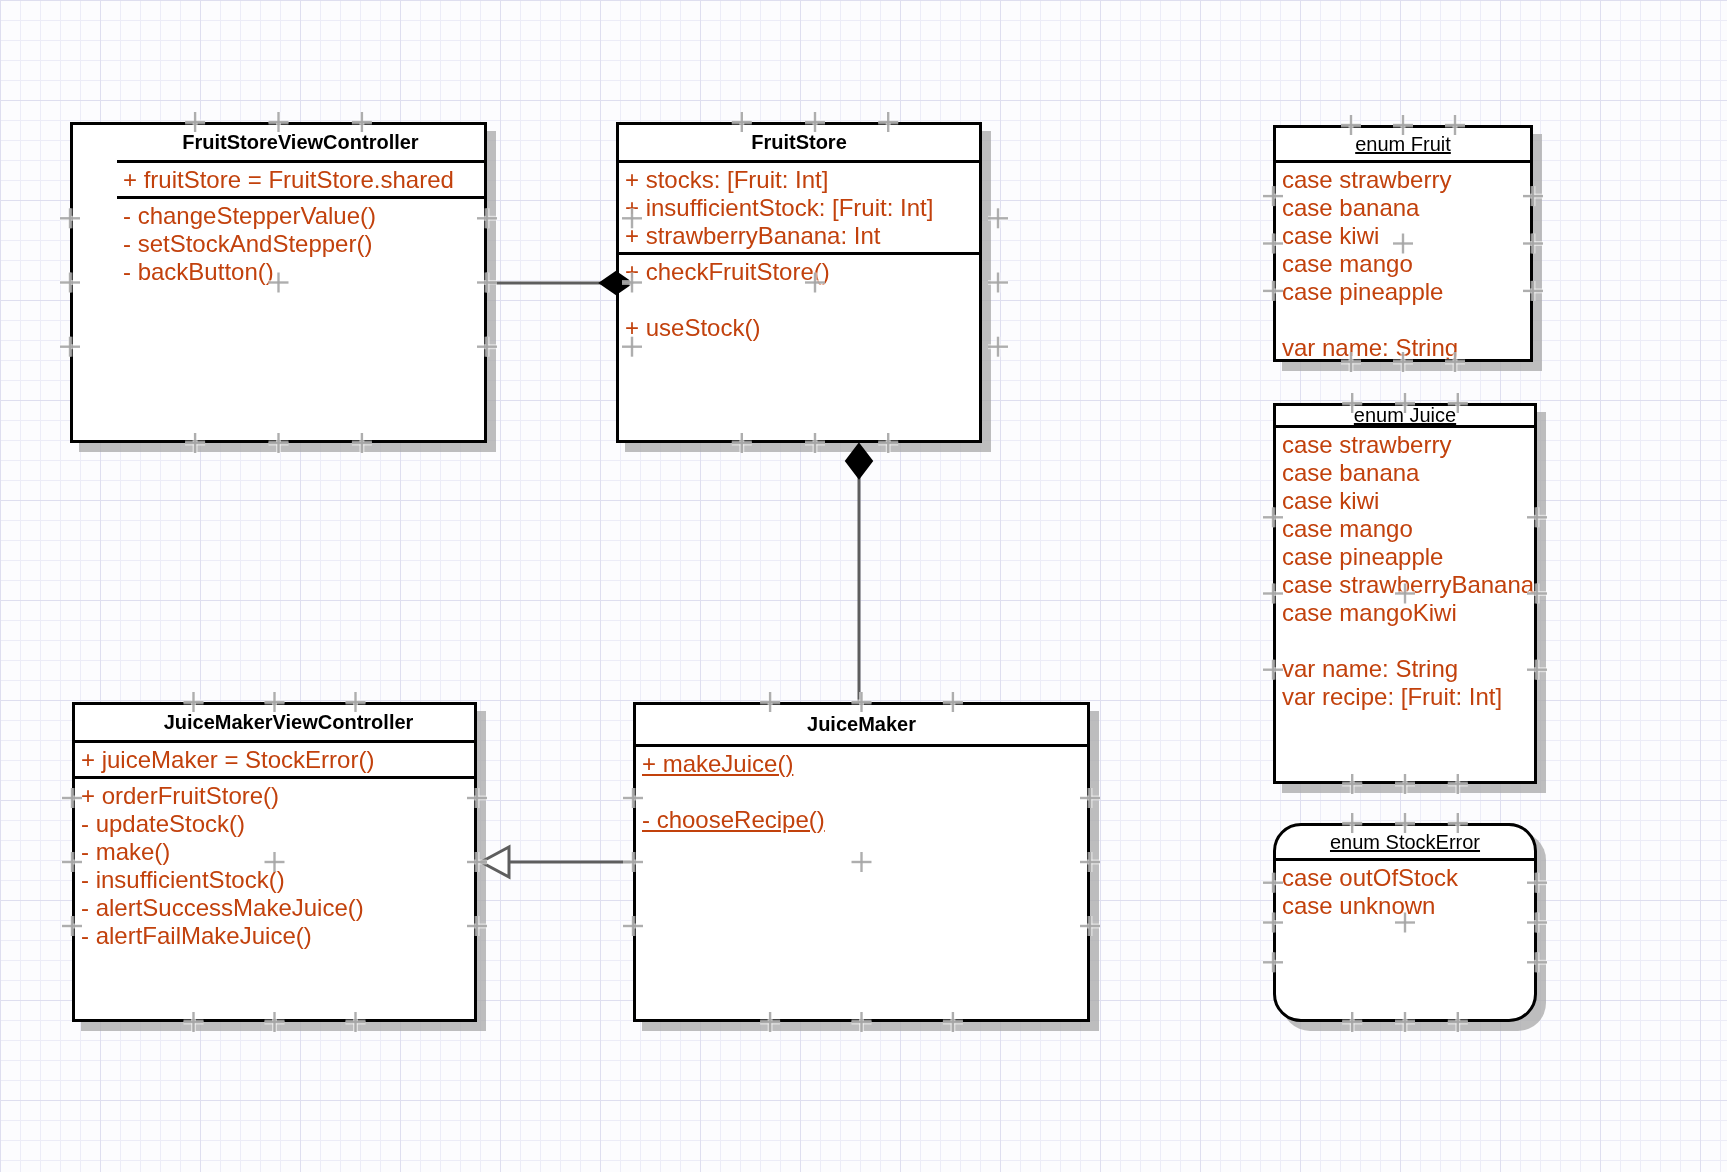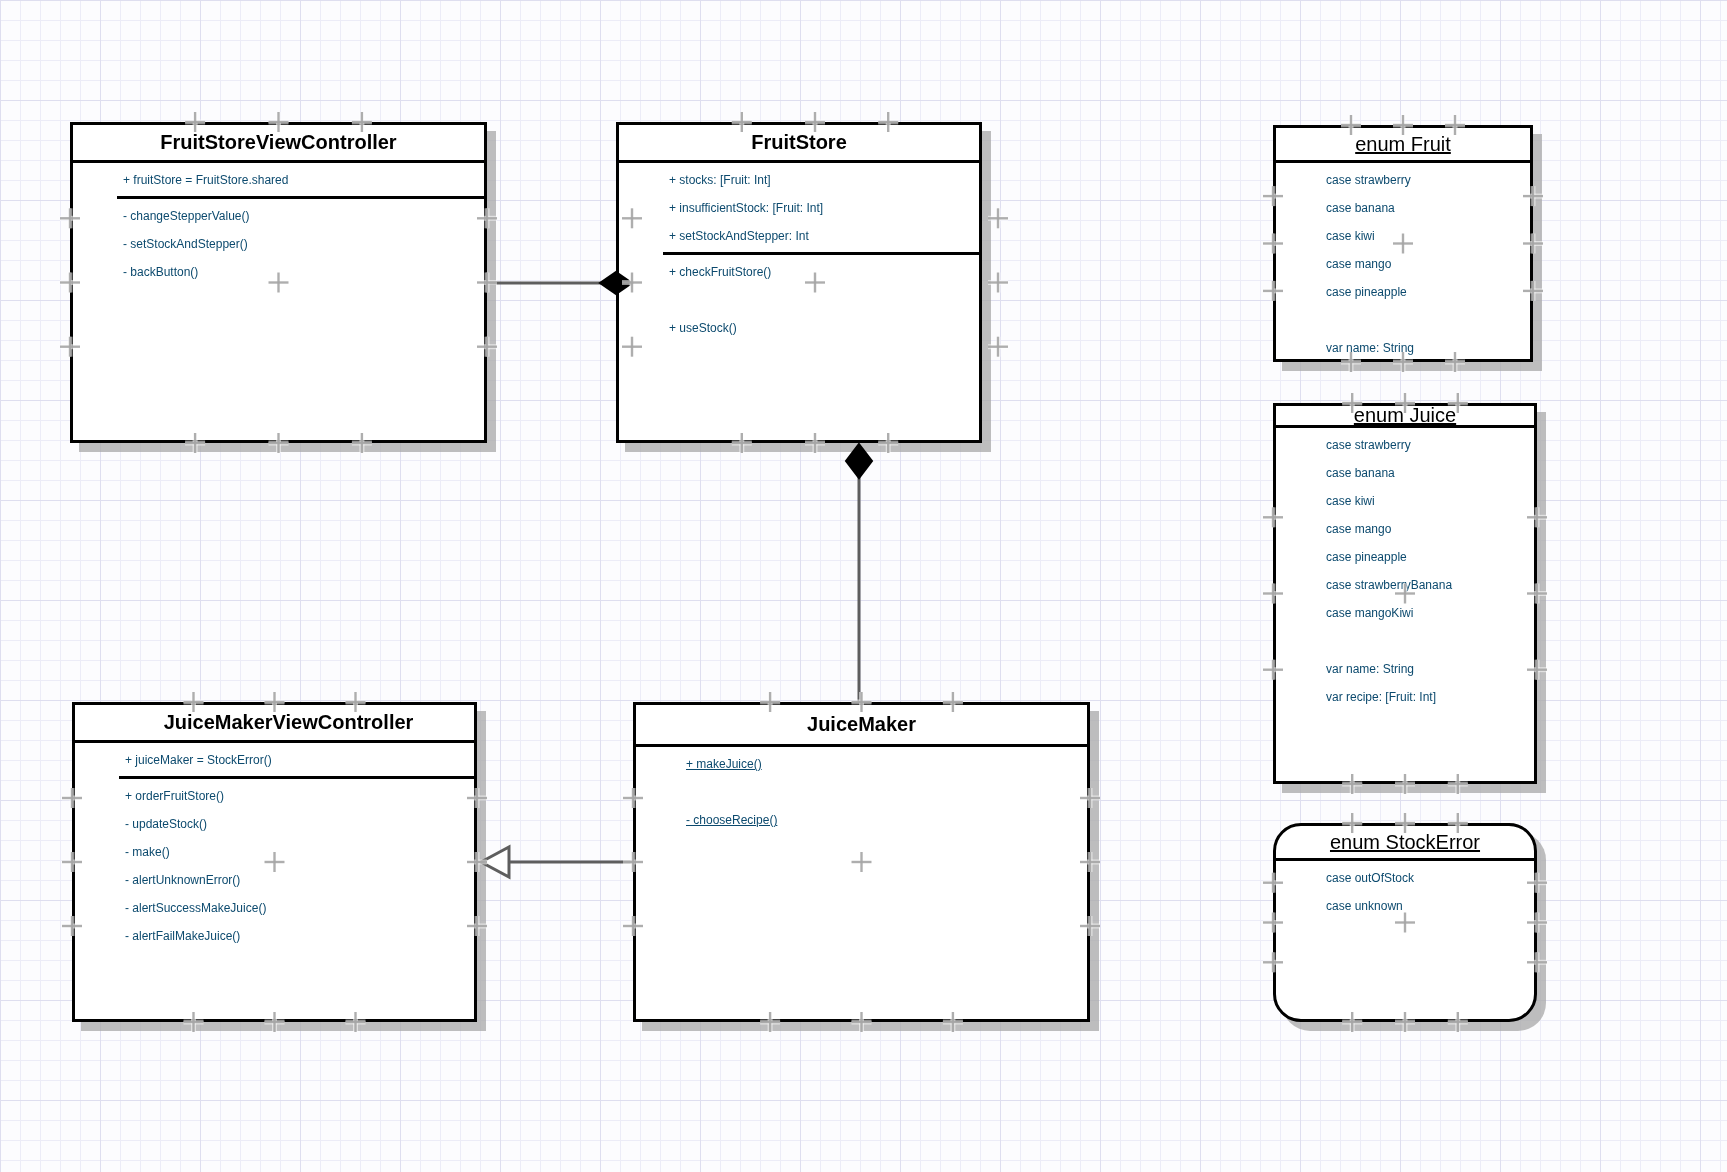--- a/index.html
+++ b/index.html
@@ -31,24 +31,23 @@
     justify-content: center;
     font-size: 20px;
     font-weight: bold;
     border-bottom: 3px solid #000000;
     color: #000;
   }
   .uml-box.enum .uml-title { font-weight: normal; }
   .uml-title .t-u { text-decoration: underline; text-align: center; }
   .uml-comp {
     padding: 3px 6px 2px 6px;
-    font-size: 12px;
+    font-size: 24px;
     line-height: 28px;
-    color: #0c4a6e;
-    margin-left: 44px;
+    color: #c2410c;
   }
   .uml-comp.sep { border-bottom: 3px solid #000000; }
   .uml-row { min-height: 28px; white-space: pre; }
   .uml-row.u { text-decoration: underline; }
 
   #connector-layer {
     position: absolute;
     left: 0; top: 0;
     z-index: 4;
     pointer-events: none;
@@ -436,41 +435,41 @@
         <line x1="1537" y1="952.3" x2="1537" y2="972.3" stroke="#FFFFFF" stroke-width="5" opacity="0.55"></line>
         <line x1="1527" y1="962.3" x2="1547" y2="962.3" stroke="#A6A6A6" stroke-width="2.4" opacity="0.9"></line>
         <line x1="1537" y1="952.3" x2="1537" y2="972.3" stroke="#A6A6A6" stroke-width="2.4" opacity="0.9"></line>
         <line x1="1395" y1="922.5" x2="1415" y2="922.5" stroke="#FFFFFF" stroke-width="5" opacity="0.55"></line>
         <line x1="1405" y1="912.5" x2="1405" y2="932.5" stroke="#FFFFFF" stroke-width="5" opacity="0.55"></line>
         <line x1="1395" y1="922.5" x2="1415" y2="922.5" stroke="#A6A6A6" stroke-width="2.4" opacity="0.9"></line>
         <line x1="1405" y1="912.5" x2="1405" y2="932.5" stroke="#A6A6A6" stroke-width="2.4" opacity="0.9"></line>
       </g>
   </svg>
 
-<div class="uml-box" style="left: 70px; top: 122px; width: 417px; height: 321px;">
+<div class="uml-box" style="left: 70px; top: 122px; width: 417px; height: 321px; padding-left: 44px;">
       <div class="uml-title" style="height: 38px;">
         <span>FruitStoreViewController</span>
       </div>
       <div class="uml-comp sep">
         <div class="uml-row">+ fruitStore = FruitStore.shared</div>
       </div>
       <div class="uml-comp">
         <div class="uml-row">- changeStepperValue()</div>
         <div class="uml-row">- setStockAndStepper()</div>
         <div class="uml-row">- backButton()</div>
       </div>
     </div>
     <div class="uml-box" style="left: 616px; top: 122px; width: 366px; height: 321px;">
       <div class="uml-title" style="height: 38px;">
         <span>FruitStore</span>
       </div>
       <div class="uml-comp sep">
         <div class="uml-row">+ stocks: [Fruit: Int]</div>
         <div class="uml-row">+ insufficientStock: [Fruit: Int]</div>
-        <div class="uml-row">+ setStockAndStepper: Int</div>
+        <div class="uml-row">+ strawberryBanana: Int</div>
       </div>
       <div class="uml-comp">
         <div class="uml-row">+ checkFruitStore()</div>
         <div class="uml-row"></div>
         <div class="uml-row">+ useStock()</div>
       </div>
     </div>
     <div class="uml-box enum" style="left: 1273px; top: 125px; width: 260px; height: 237px;">
       <div class="uml-title" style="height: 35px;">
         <span class="t-u">enum Fruit</span>
@@ -506,21 +505,21 @@
       <div class="uml-title" style="height: 38px; padding-left: 28px;">
         <span>JuiceMakerViewController</span>
       </div>
       <div class="uml-comp sep">
         <div class="uml-row">+ juiceMaker = StockError()</div>
       </div>
       <div class="uml-comp">
         <div class="uml-row">+ orderFruitStore()</div>
         <div class="uml-row">- updateStock()</div>
         <div class="uml-row">- make()</div>
-        <div class="uml-row">- alertUnknownError()</div>
+        <div class="uml-row">- insufficientStock()</div>
         <div class="uml-row">- alertSuccessMakeJuice()</div>
         <div class="uml-row">- alertFailMakeJuice()</div>
       </div>
     </div>
     <div class="uml-box" style="left: 633px; top: 702px; width: 457px; height: 320px;">
       <div class="uml-title" style="height: 42px;">
         <span>JuiceMaker</span>
       </div>
       <div class="uml-comp">
         <div class="uml-row u">+ makeJuice()</div>

